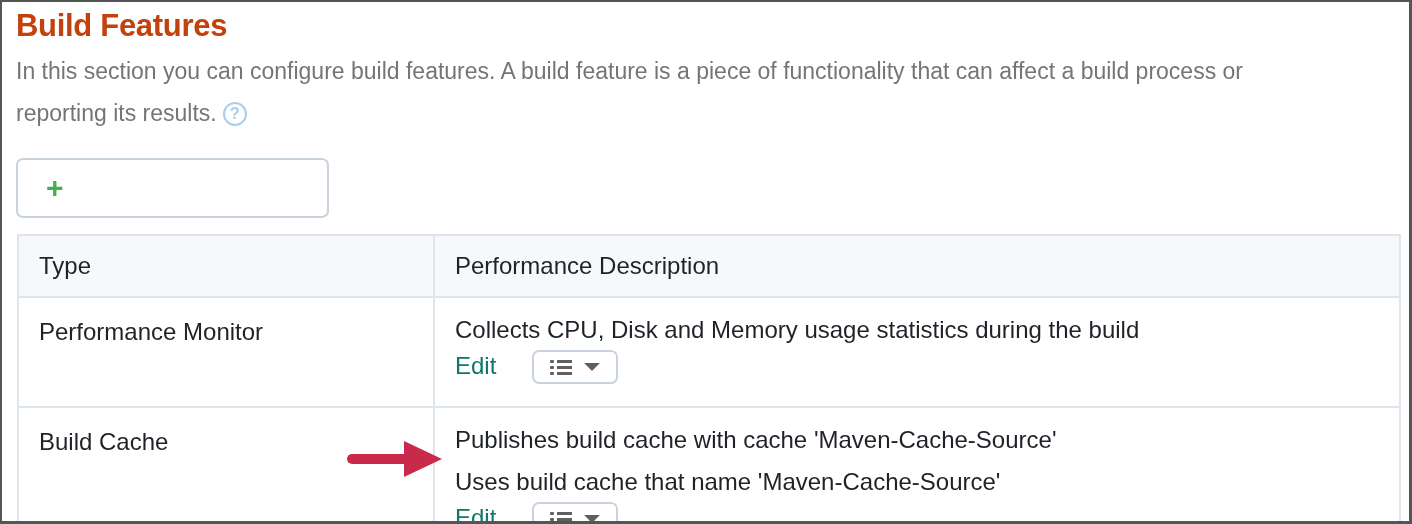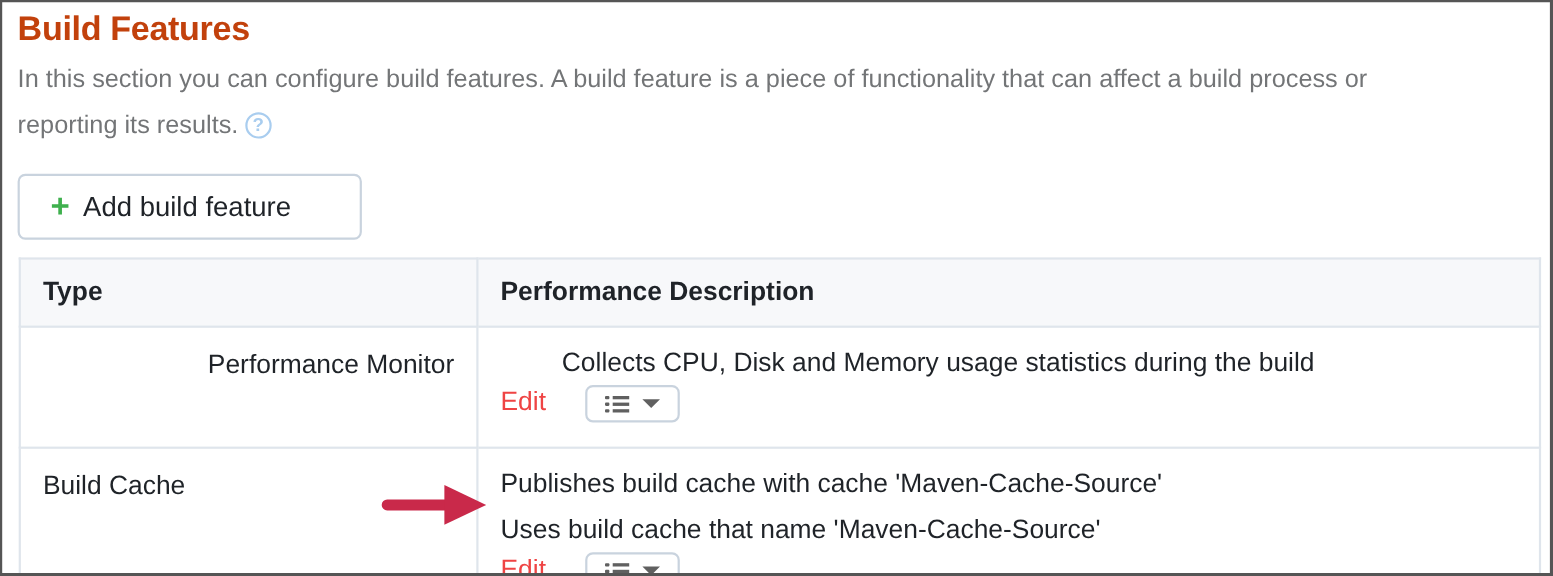--- a/index.html
+++ b/index.html
@@ -29,49 +29,48 @@
     display: flex; align-items: center; padding-left: 28px; font-size: 25px; color: #1f2328;
     cursor: pointer;
   }
   .add-btn .plus { color: #3fb04e; font-size: 30px; font-weight: bold; margin-right: 12px; line-height: 1; }
   table {
     position: absolute; left: 15px; top: 232px; width: 1384px;
     border-collapse: collapse; font-size: 24px; color: #1f2328;
     border: 2px solid #dfe5ec;
   }
   th, td { border: 2px solid #dfe5ec; text-align: left; vertical-align: top; }
-  thead th { background: #f7f8fa; font-weight: bold; height: 60px; vertical-align: middle; padding: 0 20px; }
+  thead th { background: #f7f8fa; font-weight: normal; height: 60px; vertical-align: middle; padding: 0 20px; }
   td { padding: 16px 20px 0 20px; line-height: 42px; }
   td.type { width: 374px; line-height: 32px; padding-top: 18px; }
-  tr.r1 td { height: 90px; text-align: right; }
+  tr.r1 td { height: 90px; }
   tr.r2 td { height: 92px; }
   .param-wrap { display: flex; justify-content: space-between; flex-direction: column; }
   .param-text { line-height: 42px; margin-top: -5px; width: 740px; }
   .actions { display: flex; align-items: flex-start; margin-top: -1px; }
-  .edit { color: #ef4444; margin-right: 36px; cursor: pointer; line-height: 32px; }
+  .edit { color: #0f766e; margin-right: 36px; cursor: pointer; line-height: 32px; }
   .menu-btn {
     width: 86px; height: 34px; box-sizing: border-box; border: 2px solid #c9d3de; border-radius: 7px;
     display: flex; align-items: center; justify-content: center; gap: 12px; cursor: pointer;
   }
   .list-icon { width: 22px; height: 15px; position: relative; }
   .list-icon i { position: absolute; left: 0; width: 22px; height: 3px; }
   .list-icon i::before { content: ""; position: absolute; left: 0; top: 0; width: 4px; height: 3px; background: #606060; border-radius: 1px; }
   .list-icon i::after { content: ""; position: absolute; left: 7px; top: 0; width: 15px; height: 3px; background: #606060; }
   .caret { width: 0; height: 0; border-left: 8px solid transparent; border-right: 8px solid transparent; border-top: 8px solid #606060; }
   .arrow { position: absolute; left: 344px; top: 437px; }
 </style>
 </head>
 <body>
 
 <h1 class="title">Build Features</h1>
 <p class="desc"><span>In this section you can configure build features. A build feature is a piece of functionality that can affect a build process or reporting its results.</span><span class="help-icon">?</span></p>
 
 <div class="add-btn">
   <span class="plus">+</span>
-  <span>Add build feature</span>
 </div>
 
 <table>
   <thead>
     <tr>
       <th>Type</th>
       <th>Performance Description</th>
     </tr>
   </thead>
   <tbody>

